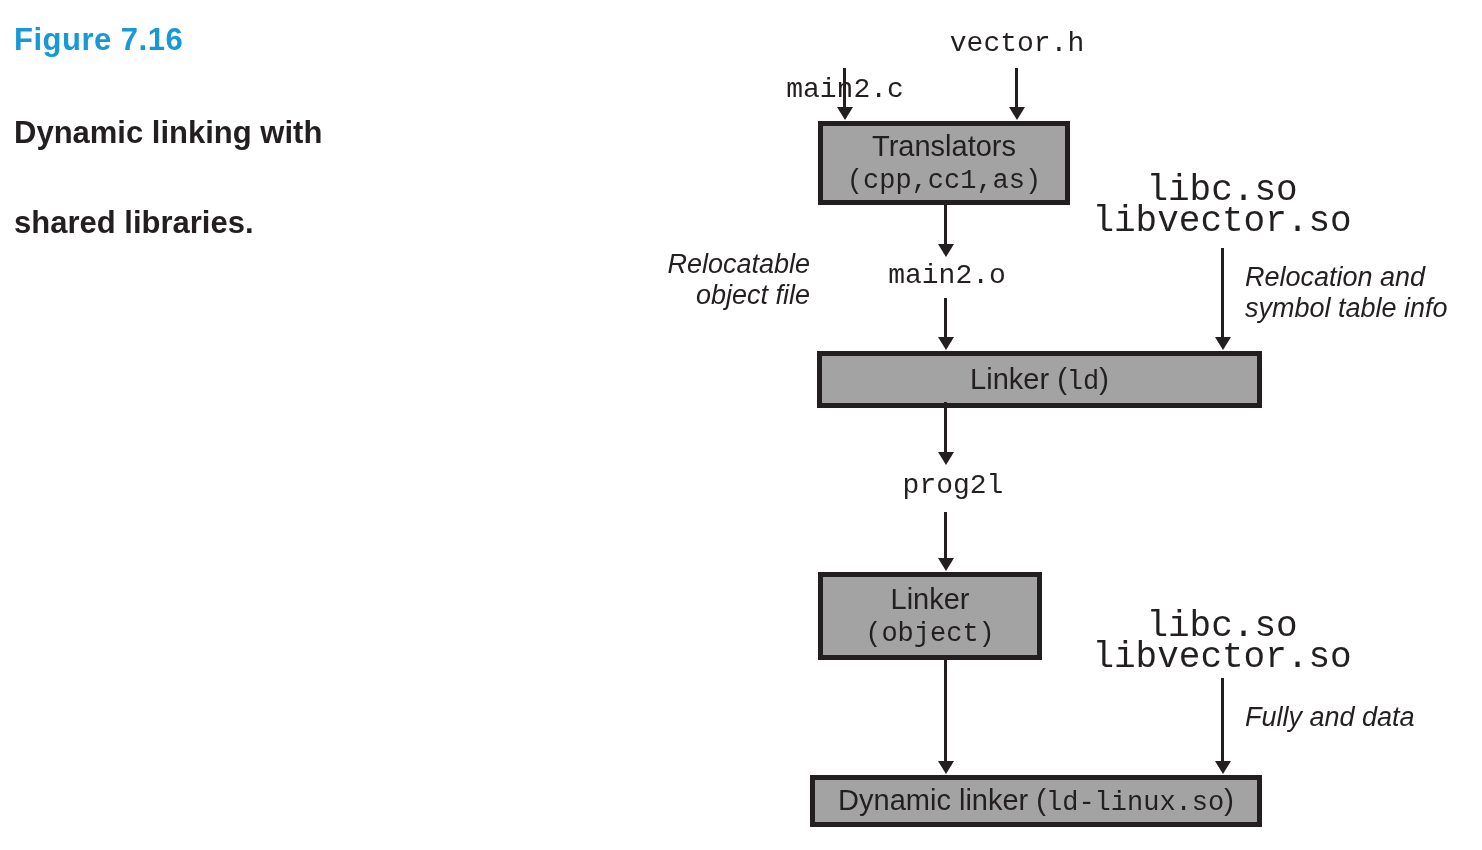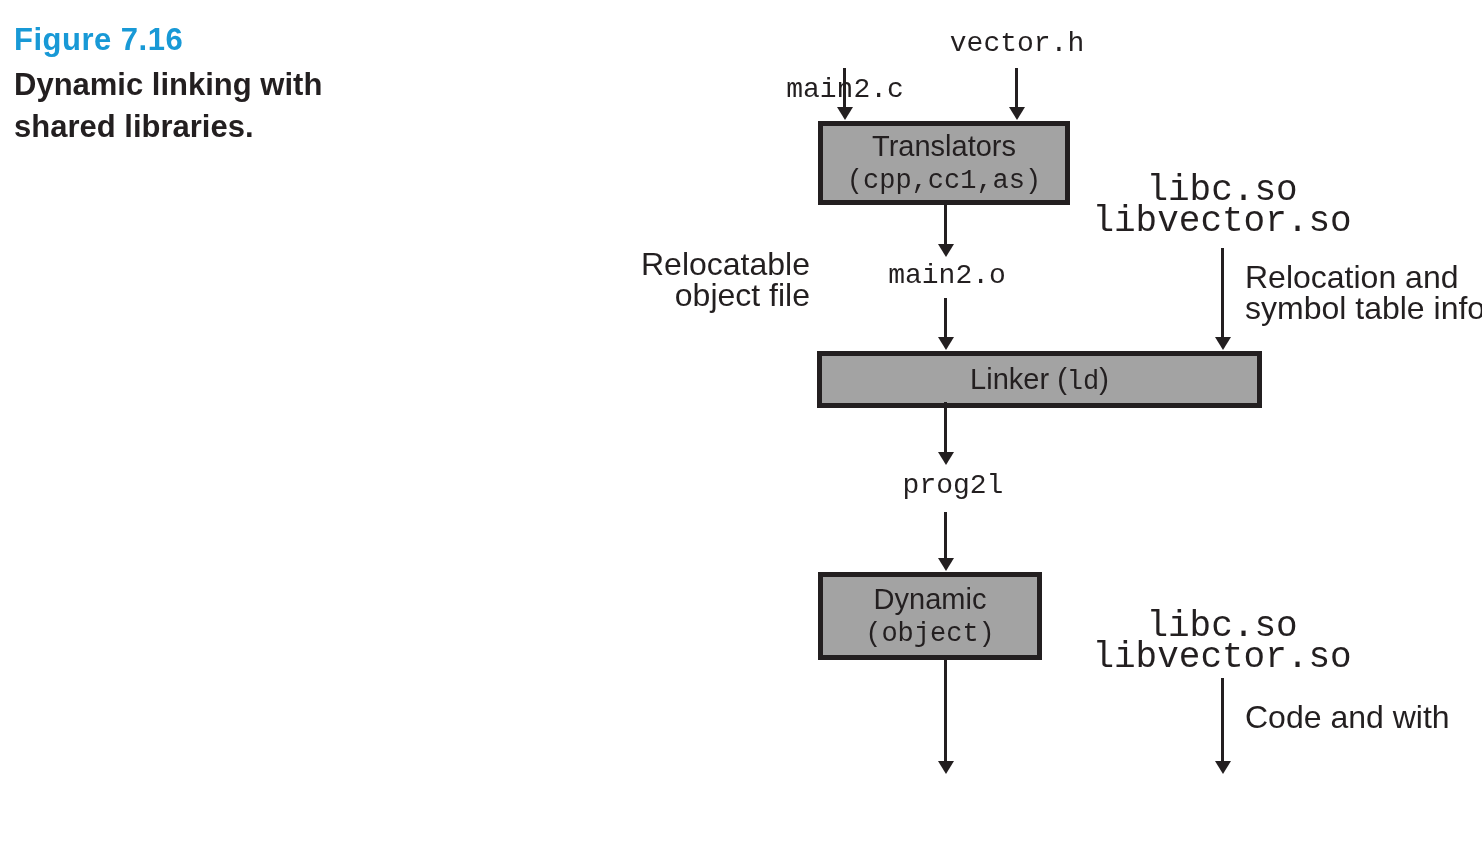--- a/index.html
+++ b/index.html
@@ -6,21 +6,21 @@
   * { margin:0; padding:0; box-sizing:border-box; }
   body { background:#ffffff; }
   .figure {
     position:relative; width:1482px; height:850px; background:#ffffff;
     font-family:"Liberation Sans", sans-serif; color:var(--ink); overflow:hidden;
   }
 
   
   .caption-label { position:absolute; left:14px; top:22px; font-size:31px; font-weight:bold; color:var(--accent); letter-spacing:0.5px; }
   .caption-title { position:absolute; left:14px; top:64px; font-size:31px; font-weight:bold; line-height:42px; }
-  .caption-title div { white-space:nowrap; }
+  .caption-title div { white-space:nowrap;margin-top:48px; }
 
   
   .file {
     position:absolute; font-family:"Liberation Mono", monospace; font-size:28px;
     transform:translateX(-50%); white-space:nowrap;
   }
   .lib-block {
     position:absolute; font-family:"Liberation Mono", monospace; font-size:36px;
     line-height:31px; text-align:center; transform:translateX(-50%); white-space:nowrap;
   }
@@ -30,21 +30,21 @@
     position:absolute; border:5px solid var(--ink); background:#a3a3a3;
     display:flex; flex-direction:column; align-items:center; justify-content:center;
     text-align:center;
   }
   .box .title { font-size:29px; line-height:36px; }
   .box .subtitle { font-family:"Liberation Mono", monospace; font-size:27px; line-height:34px; }
   .box .inline-label { font-size:29px; white-space:nowrap; }
   .box .inline-label .code { font-family:"Liberation Mono", monospace; font-size:27px; }
 
   
-  .note { position:absolute; font-size:32px; line-height:31px; }
+  .note { position:absolute; font-style:italic; font-size:27px; line-height:31px; }
   .note div { white-space:nowrap; }
   .note.right-al { text-align:right; }
 
   
   .arrow { position:absolute; width:3px; background:var(--ink); }
   .arrow::after {
     content:""; position:absolute; left:50%; bottom:-13px; transform:translateX(-50%);
     border-left:8px solid transparent; border-right:8px solid transparent;
     border-top:13px solid var(--ink);
   }
@@ -95,30 +95,33 @@
     <div class="inline-label"><span>Linker (</span><span class="code">ld</span><span>)</span></div>
   </div>
 
   <div class="arrow" style="left:944px; top:402px; height:50px;"></div>
 
   <div class="file" style="left:953px; top:470px;">prog2l</div>
 
   <div class="arrow" style="left:944px; top:512px; height:46px;"></div>
 
   <div class="box" style="left:818px; top:572px; width:224px; height:88px;">
-    <div class="title">Dynamic</div>
+    <div class="title">Linker</div>
     <div class="subtitle">(object)</div>
   </div>
 
   <div class="lib-block" style="left:1222px; top:611px;">
     <div>libc.so</div>
     <div>libvector.so</div>
   </div>
 
   <div class="arrow" style="left:944px; top:660px; height:101px;"></div>
   <div class="arrow" style="left:1221px; top:678px; height:83px;"></div>
   <div class="note" style="left:1245px; top:702px;">
-    <div>Code and with</div>
+    <div>Fully and data</div>
   </div>
 
 
+  <div class="box" style="left:810px; top:775px; width:452px; height:52px;">
+    <div class="inline-label"><span>Dynamic linker (</span><span class="code">ld-linux.so</span><span>)</span></div>
+  </div>
 
 </div>
 
 </body></html>

